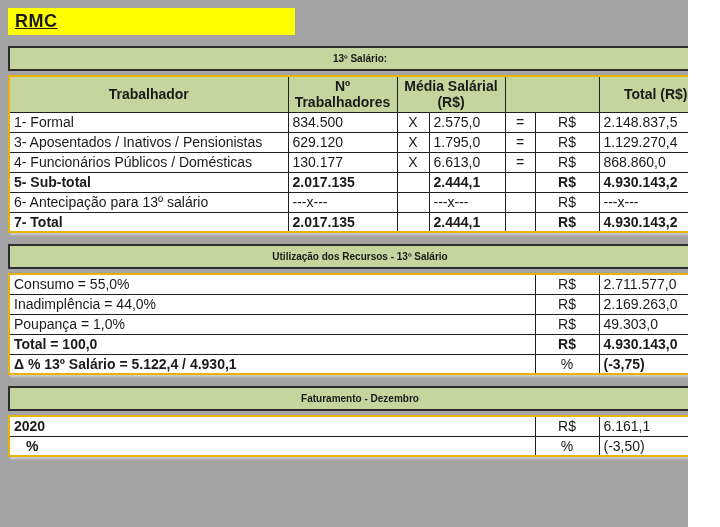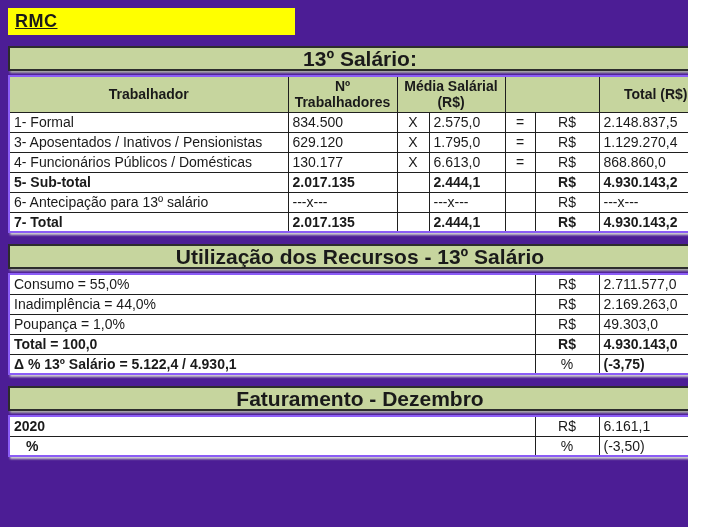--- a/index.html
+++ b/index.html
@@ -8,21 +8,21 @@
     background: #ffffff;
     font-family: "Liberation Sans", sans-serif;
     color: #1a1a1a;
     width: 720px;
   }
   .page {
     width: 688px;
     height: 527px;
     box-sizing: border-box;
     padding: 8px 0 0 8px;
-    background: #4c1d95;
+    background: #a3a3a3;
     overflow: hidden;
   }
   .rmc-bar {
     width: 287px;
     height: 27px;
     background: #ffff00;
     font-size: 18px;
     font-weight: bold;
     text-decoration: underline;
     line-height: 27px;
@@ -31,33 +31,33 @@
     margin-bottom: 11px;
     letter-spacing: 0.5px;
   }
   .section { margin-bottom: 11px; width: 704px; }
   .title-bar {
     box-sizing: border-box;
     width: 704px;
     height: 25px;
     background: #c6d59e;
     border: 2px solid #2d2d2d;
-    font-size: 21px;
+    font-size: 10px;
     font-weight: bold;
     text-align: center;
     line-height: 21px;
     box-shadow: 2px 2px 2px #a8a8a8;
     margin-bottom: 4px;
   }
   table {
     border-collapse: collapse;
     table-layout: fixed;
     width: 704px;
     background: #ffffff;
-    border: 2px solid #8b5cf6;
+    border: 2px solid #eab308;
     box-shadow: 2px 2px 2px #cfcfcf;
   }
   td, th {
     border: 1px solid #1f1f1f;
     font-size: 14px;
     padding: 1px 4px;
     height: 20px;
     overflow: hidden;
     white-space: nowrap;
     box-sizing: border-box;

